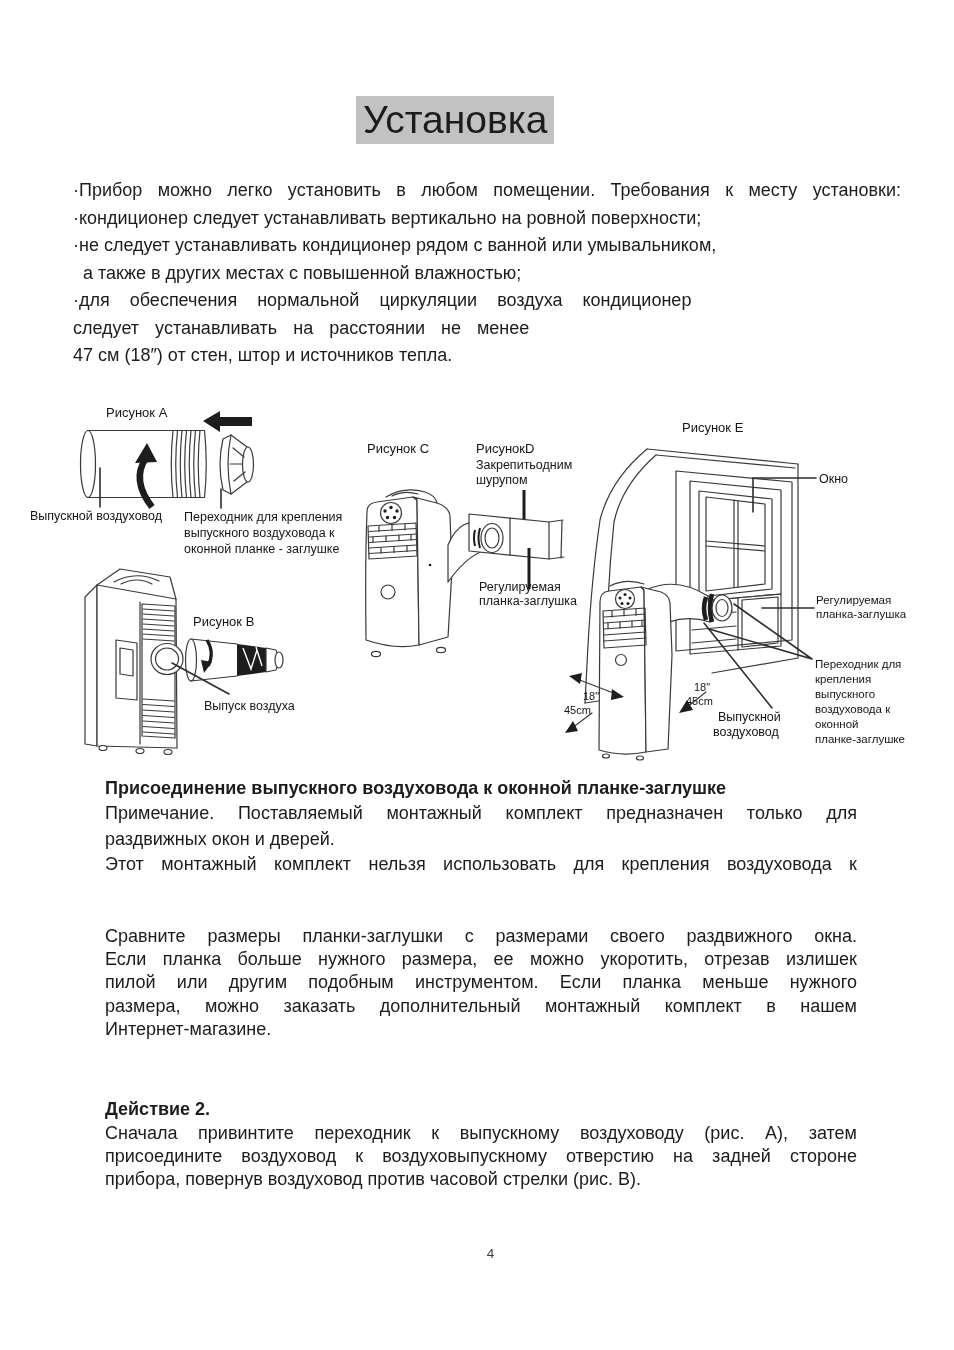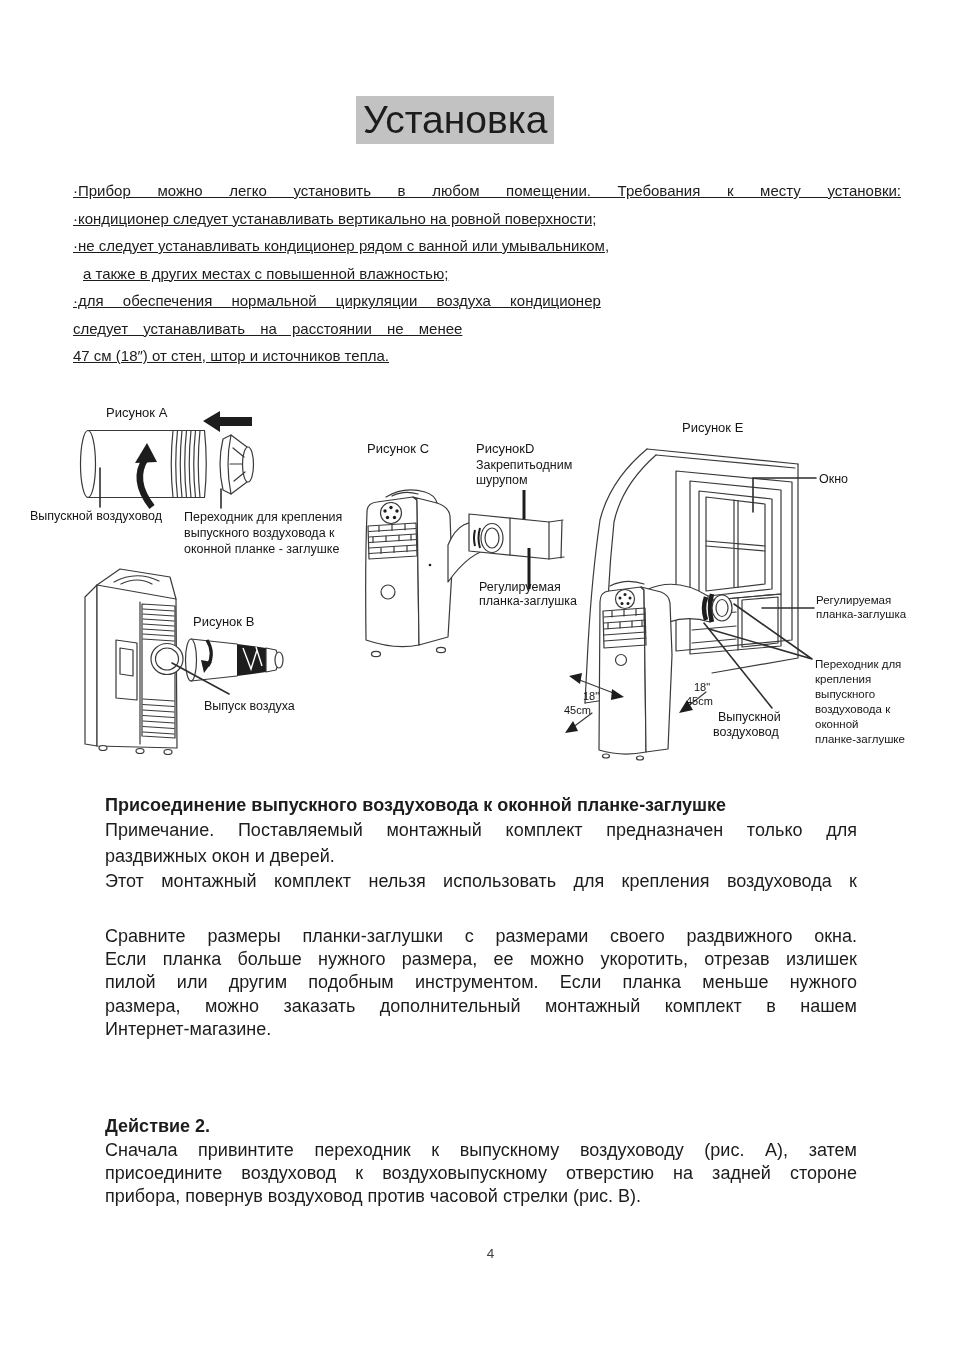--- a/index.html
+++ b/index.html
@@ -5,29 +5,29 @@
   html,body { margin:0; padding:0; background:#e8e8e8; }
   .page {
     position:relative; width:954px; height:1350px; margin:0 auto;
     background:#ffffff; overflow:hidden;
     font-family:"Liberation Sans", sans-serif; color:#1c1c1c;padding-left:27px;
   }
   .title-box {
     position:absolute; left:356px; top:96px; height:48px; line-height:47px;
     padding:0 7px; background:#c2c2c2; font-size:39px; white-space:nowrap;
   }
-  .intro { position:absolute; left:73px; top:177px; width:828px; font-size:15px;text-decoration:underline; }
+  .intro { position:absolute; left:73px; top:177px; width:828px; font-size:18px; }
   .iline { height:27.5px; line-height:27.5px; white-space:nowrap; overflow:visible; }
   .iline.jlast { white-space:normal; text-align:justify; text-align-last:justify; }
   .iline.indent { padding-left:10px; }
   .iline.spread { word-spacing:15px; }
   .iline.spread2 { word-spacing:11px; }
   .diagram { position:absolute; left:0; top:390px; }
   .sec { position:absolute; left:105px; width:752px; font-size:18px; }
-  .sec .h { font-weight:bold; line-height:26px; white-space:nowrap;margin-top:17px; }
+  .sec .h { font-weight:bold; line-height:26px; white-space:nowrap; }
   .bl { line-height:25.5px; height:25.5px; white-space:nowrap; }
   .bl2 { line-height:23.2px; height:23.2px; white-space:nowrap; }
   .just { white-space:normal !important; text-align:justify; text-align-last:justify; }
   #attach { top:775px; }
   #step1 { top:925px; }
   #step2 { top:1096px; }
   .pageno { position:absolute; left:0; right:0; top:1246px; text-align:center;
             font-size:13.5px; color:#3d3d3d; }
   
   .s  { fill:none; stroke:#3a3a3a; stroke-width:1.2; stroke-linecap:round; stroke-linejoin:round; }

